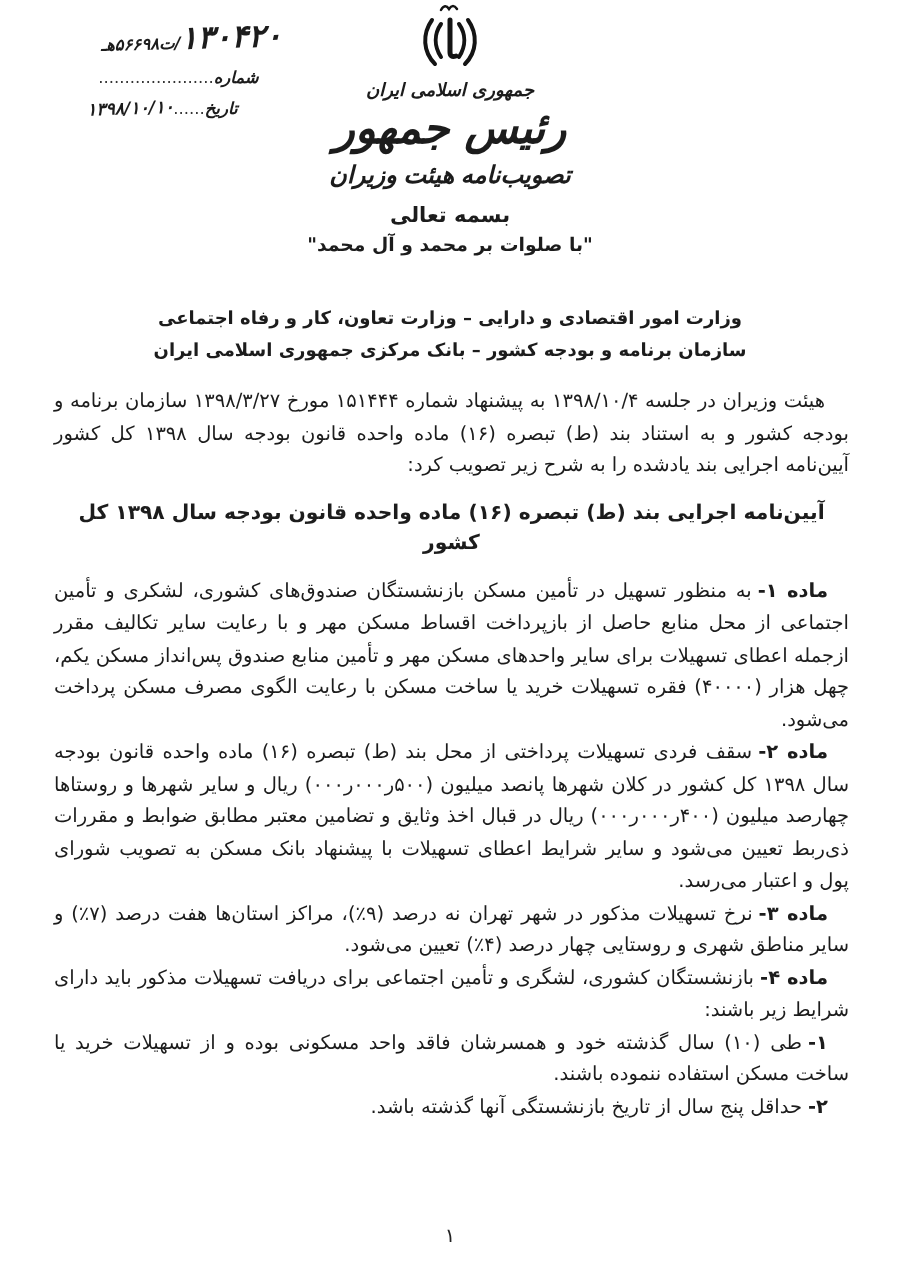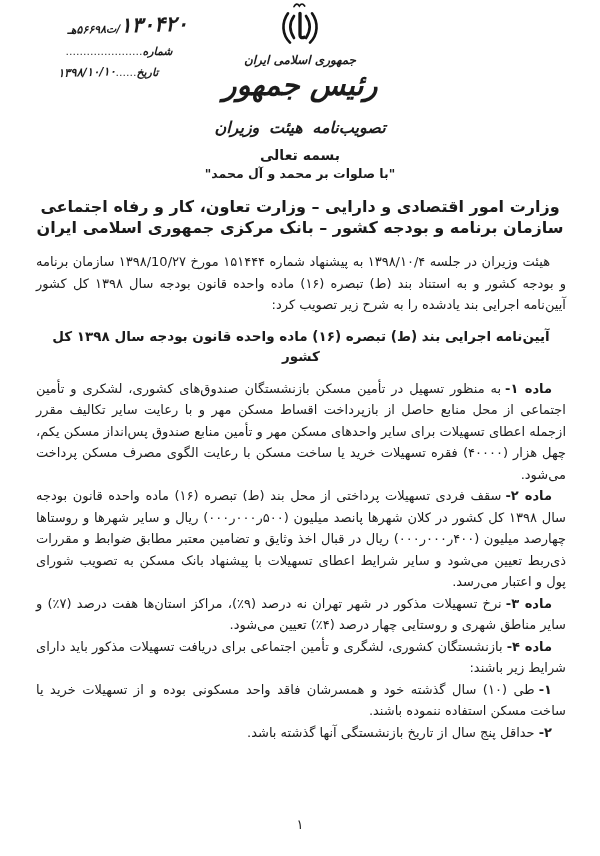--- a/index.html
+++ b/index.html
@@ -17,25 +17,25 @@
   .stamp-line .lbl{font-style:italic;font-weight:bold;}
   .stamp-line .dots{letter-spacing:1px;color:#333;}
   .stamp-line.number-line{padding-left:40px;}
   .stamp-line.date-line{padding-left:18px;}
   .date-value{font-style:italic;font-weight:bold;font-size:11.5px;transform:rotate(-2deg);display:inline-block;}
   
   .letterhead{text-align:center;}
   .emblem{line-height:0;}
   .gov{font-size:12px;font-weight:bold;font-style:italic;margin-top:3px;font-family:"DejaVu Serif", serif;}
   .office{font-size:29px;font-weight:bold;font-style:italic;margin-top:1px;font-family:"DejaVu Serif", serif;}
-  .doc-type{font-size:16px;font-weight:bold;font-style:italic;margin-top:16px;font-family:Liberation Mono, monospace;}
+  .doc-type{font-size:16px;font-weight:bold;font-style:italic;margin-top:5px;font-family:Liberation Sans, sans-serif;}
   .invocation{font-size:14px;font-weight:bold;margin-top:9px;}
   .salutation{font-size:12.5px;font-weight:bold;margin-top:3px;}
   
-  .addressees{margin-top:15px;text-align:center;font-weight:bold;font-size:16px;line-height:21px;direction:rtl;}
+  .addressees{margin-top:32px;text-align:center;font-weight:bold;font-size:12px;line-height:21px;direction:rtl;}
   
   .content{direction:rtl;padding:0 34px 0 36px;}
   .intro{margin:13px 0 0;font-size:13px;line-height:21.5px;text-align:justify;text-indent:16px;}
   .doc-title{margin:10px 0 0;font-size:13.5px;font-weight:bold;text-align:center;line-height:20px;}
   .article,.condition,.note{margin:0;font-size:13px;line-height:21.5px;text-align:justify;text-indent:14px;}
   .article.first{margin-top:12px;}
   .lead{font-weight:bold;margin-inline-end:4px;}
   
   .page-number{position:absolute;bottom:24px;left:0;right:0;text-align:center;font-size:13px;color:#222;}
 </style>
@@ -75,21 +75,21 @@
     <div class="invocation">بسمه تعالی</div>
     <div class="salutation">"با صلوات بر محمد و آل محمد"</div>
   </div>
 
   <div class="addressees">
     <div>وزارت امور اقتصادی و دارایی – وزارت تعاون، کار و رفاه اجتماعی</div>
     <div>سازمان برنامه و بودجه کشور – بانک مرکزی جمهوری اسلامی ایران</div>
   </div>
 
   <div class="content">
-    <p class="intro">هیئت وزیران در جلسه ۱۳۹۸/۱۰/۴ به پیشنهاد شماره ۱۵۱۴۴۴ مورخ ۱۳۹۸/10/۲۷ سازمان برنامه و بودجه کشور و به استناد بند (ط) تبصره (۱۶) ماده واحده قانون بودجه سال ۱۳۹۸ کل کشور آیین‌نامه اجرایی بند یادشده را به شرح زیر تصویب کرد:</p>
+    <p class="intro">هیئت وزیران در جلسه ۱۳۹۸/۱۰/۴ به پیشنهاد شماره ۱۵۱۴۴۴ مورخ ۱۳۹۸/۳/۲۷ سازمان برنامه و بودجه کشور و به استناد بند (ط) تبصره (۱۶) ماده واحده قانون بودجه سال ۱۳۹۸ کل کشور آیین‌نامه اجرایی بند یادشده را به شرح زیر تصویب کرد:</p>
 
     <h1 class="doc-title">آیین‌نامه اجرایی بند (ط) تبصره (۱۶) ماده واحده قانون بودجه سال ۱۳۹۸ کل کشور</h1>
 
     <p class="article first">
       <span class="lead">ماده ۱-</span><span>به منظور تسهیل در تأمین مسکن بازنشستگان صندوق‌های کشوری، لشکری و تأمین اجتماعی از محل منابع حاصل از بازپرداخت اقساط مسکن مهر و با رعایت سایر تکالیف مقرر ازجمله اعطای تسهیلات برای سایر واحدهای مسکن مهر و تأمین منابع صندوق پس‌انداز مسکن یکم، چهل هزار (۴۰۰۰۰) فقره تسهیلات خرید یا ساخت مسکن با رعایت الگوی مصرف مسکن پرداخت می‌شود.</span>
     </p>
     <p class="article">
       <span class="lead">ماده ۲-</span><span>سقف فردی تسهیلات پرداختی از محل بند (ط) تبصره (۱۶) ماده واحده قانون بودجه سال ۱۳۹۸ کل کشور در کلان شهرها پانصد میلیون (۵۰۰ر۰۰۰ر۰۰۰) ریال و سایر شهرها و روستاها چهارصد میلیون (۴۰۰ر۰۰۰ر۰۰۰) ریال در قبال اخذ وثایق و تضامین معتبر مطابق ضوابط و مقررات ذی‌ربط تعیین می‌شود و سایر شرایط اعطای تسهیلات با پیشنهاد بانک مسکن به تصویب شورای پول و اعتبار می‌رسد.</span>
     </p>
     <p class="article">

